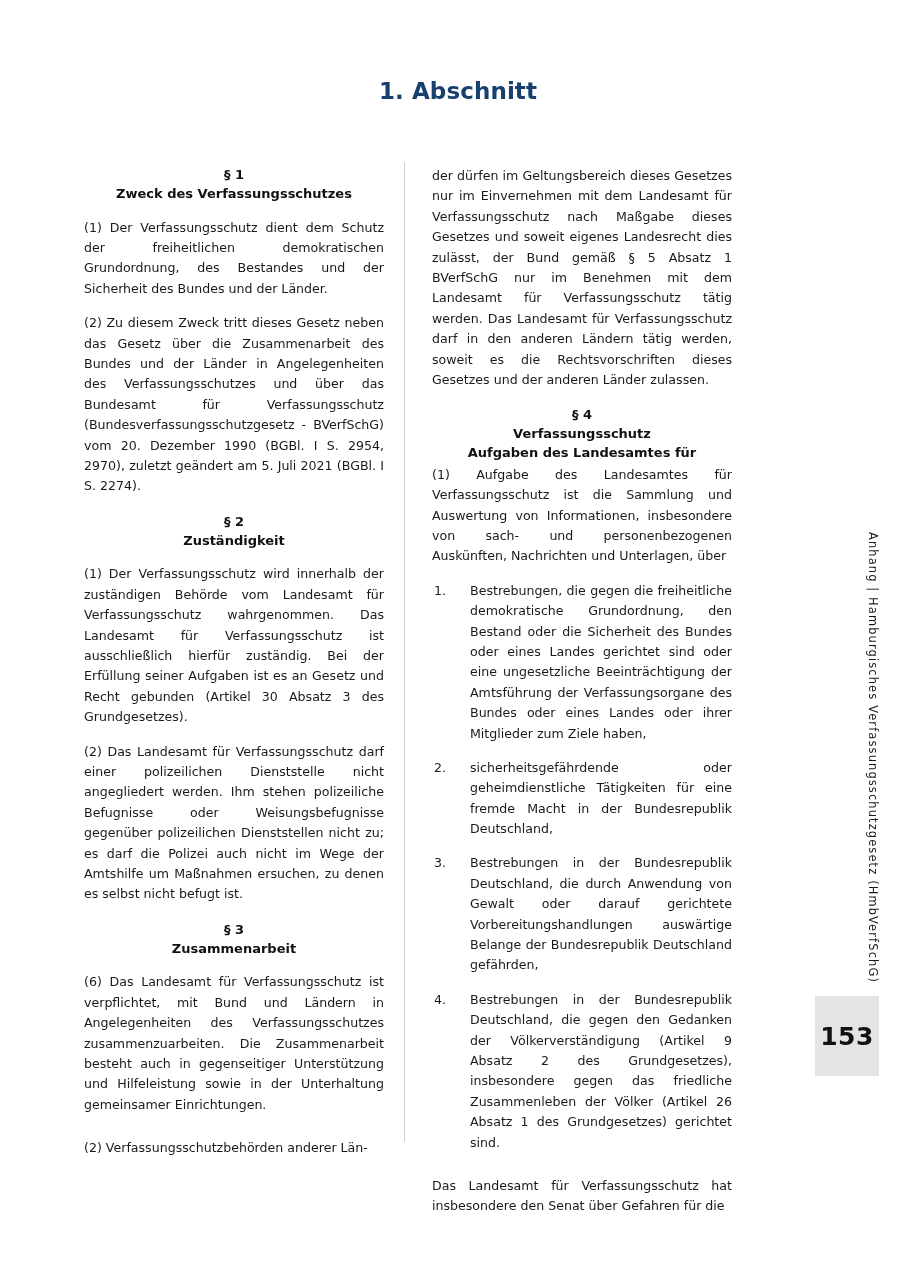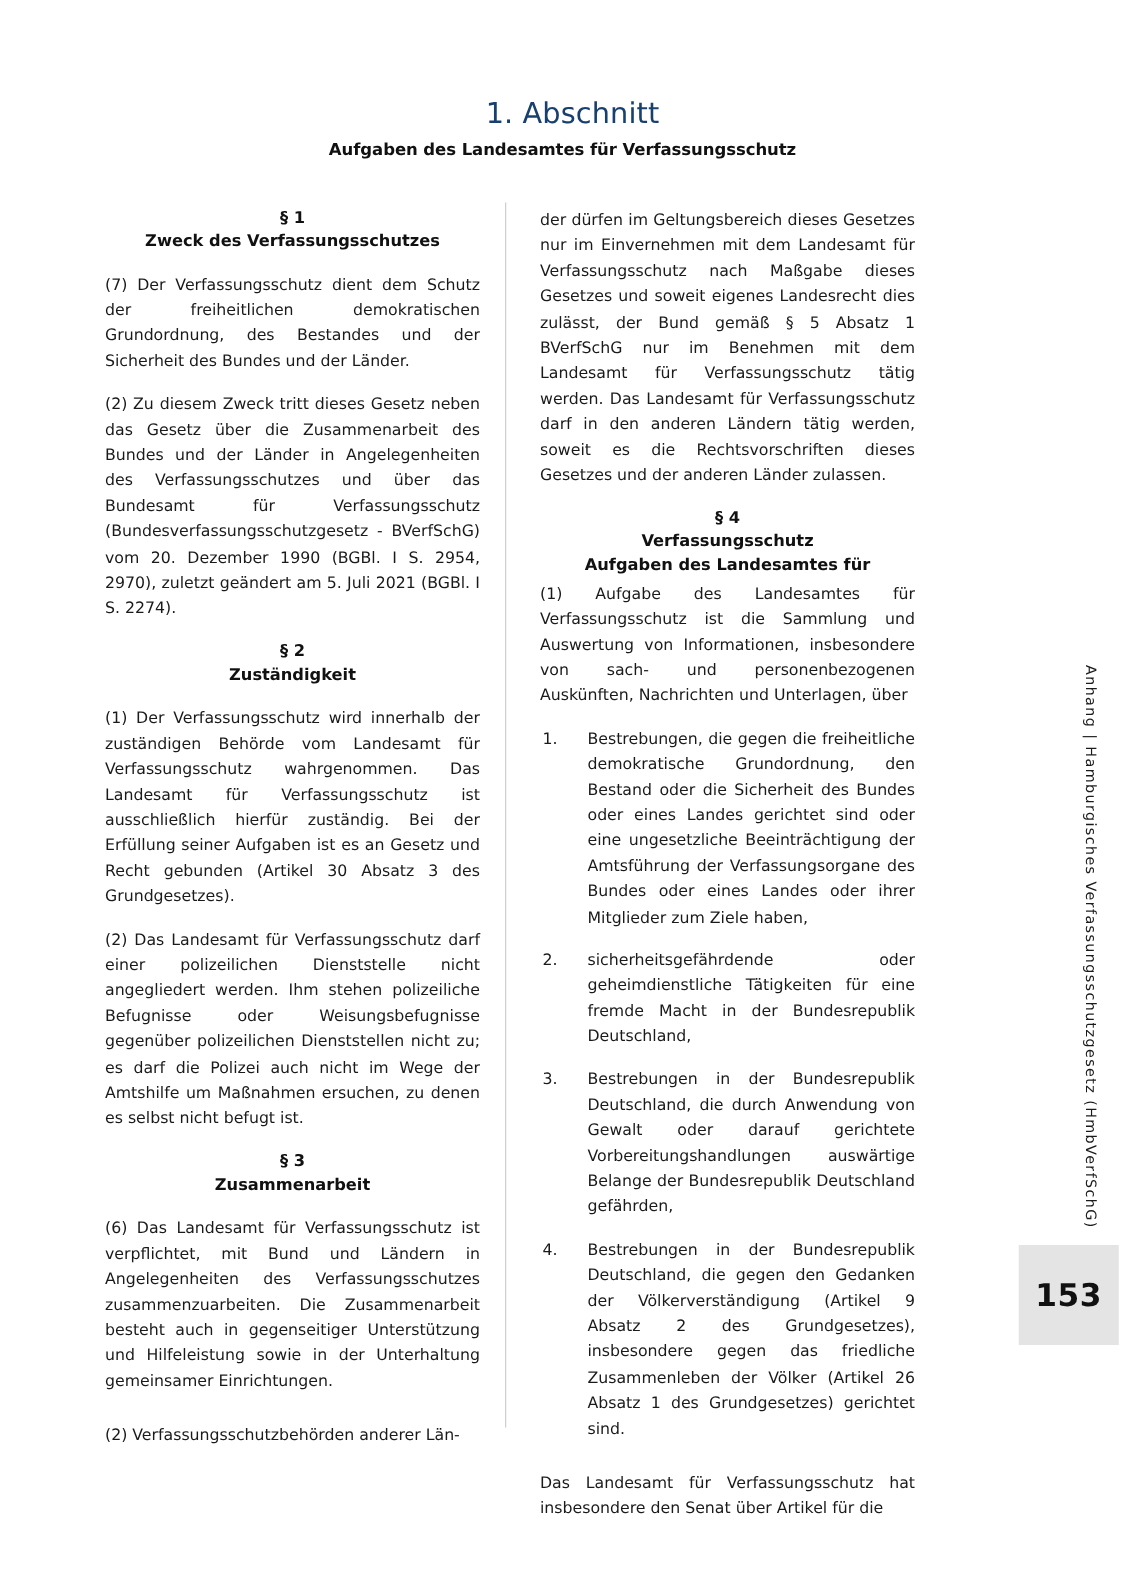--- a/index.html
+++ b/index.html
@@ -24,21 +24,21 @@
   
   .section-header {
     position: absolute;
     left: 0;
     right: 0;
     top: 78px;
     text-align: center;
   }
   .section-number {
     font-size: 23px;
-    font-weight: normal;
+    font-weight: bold;
     color: #18406e;
     letter-spacing: 0.1px;
     line-height: 1.15;
     margin: 0;
     padding-left: 16px;
   }
   .section-subtitle {
     font-size: 13.2px;
     font-weight: bold;
     color: #111111;
@@ -126,56 +126,55 @@
     letter-spacing: 1.15px;
     color: #1a1a1a;
     white-space: nowrap;
     line-height: 1;
   }
 
   .page-number-box {
     position: absolute;
     left: 815px;
     top: 996px;
-    width: 80px;
+    width: 64px;
     height: 80px;
     background: #e4e4e4;
     display: flex;
     align-items: center;
     justify-content: center;
   }
   .page-number-box .pn {
     font-size: 25px;
     font-weight: bold;
     color: #111111;
     letter-spacing: 0.4px;
   }
 </style>
 </head>
 <body>
 
 <div id="page">
 
   <div class="section-header">
     <div class="section-number">1. Abschnitt</div>
-    <div class="section-subtitle">Aufgaben des Landesamtes für Verfassungsschutz</div>
   </div>
 
   <div class="columns">
 
     <div class="col-divider"></div>
 
     <div class="col col-left">
 
       <div class="sec-head first">
         <span class="sec-sym">§ 1</span>
         <span>Zweck des Verfassungsschutzes</span>
       </div>
 
-      <p class="para">(7) Der Verfassungsschutz dient dem Schutz der freiheitlichen demokratischen Grundordnung, des Bestandes und der Sicherheit des Bundes und der Länder.</p>
+      <p class="para">(1) Der Verfassungsschutz dient dem Schutz der freiheitlichen demokratischen Grundordnung, des Bestandes und der Sicherheit des Bundes und der Länder.</p>
 
       <p class="para">(2) Zu diesem Zweck tritt dieses Gesetz neben das Gesetz über die Zusammenarbeit des Bundes und der Länder in Angelegenheiten des Verfassungsschutzes und über das Bundesamt für Verfassungsschutz (Bundesverfassungsschutzgesetz - BVerfSchG) vom 20. Dezember 1990 (BGBl. I S. 2954, 2970), zuletzt geändert am 5. Juli 2021 (BGBl. I S. 2274).</p>
 
       <div class="sec-head">
         <span class="sec-sym">§ 2</span>
         <span>Zuständigkeit</span>
       </div>
 
       <p class="para">(1) Der Verfassungsschutz wird innerhalb der zuständigen Behörde vom Landesamt für Verfassungsschutz wahrgenommen. Das Landesamt für Verfassungsschutz ist ausschließlich hierfür zuständig. Bei der Erfüllung seiner Aufgaben ist es an Gesetz und Recht gebunden (Artikel 30 Absatz 3 des Grundgesetzes).</p>
 
@@ -216,21 +215,21 @@
         <li class="num-item">
           <span class="num">3.</span>
           <span>Bestrebungen in der Bundesrepublik Deutschland, die durch Anwendung von Gewalt oder darauf gerichtete Vorbereitungshandlungen auswärtige Belange der Bundesrepublik Deutschland gefährden,</span>
         </li>
         <li class="num-item">
           <span class="num">4.</span>
           <span>Bestrebungen in der Bundesrepublik Deutschland, die gegen den Gedanken der Völkerverständigung (Artikel 9 Absatz 2 des Grundgesetzes), insbesondere gegen das friedliche Zusammenleben der Völker (Artikel 26 Absatz 1 des Grundgesetzes) gerichtet sind.</span>
         </li>
       </ol>
 
-      <p class="para last">Das Landesamt für Verfassungsschutz hat insbesondere den Senat über Artikel für die</p>
+      <p class="para last">Das Landesamt für Verfassungsschutz hat insbesondere den Senat über Gefahren für die</p>
 
     </div>
   </div>
 
   <div class="side-label">Anhang | Hamburgisches Verfassungsschutzgesetz (HmbVerfSchG)</div>
 
   <div class="page-number-box">
     <span class="pn">153</span>
   </div>
 

